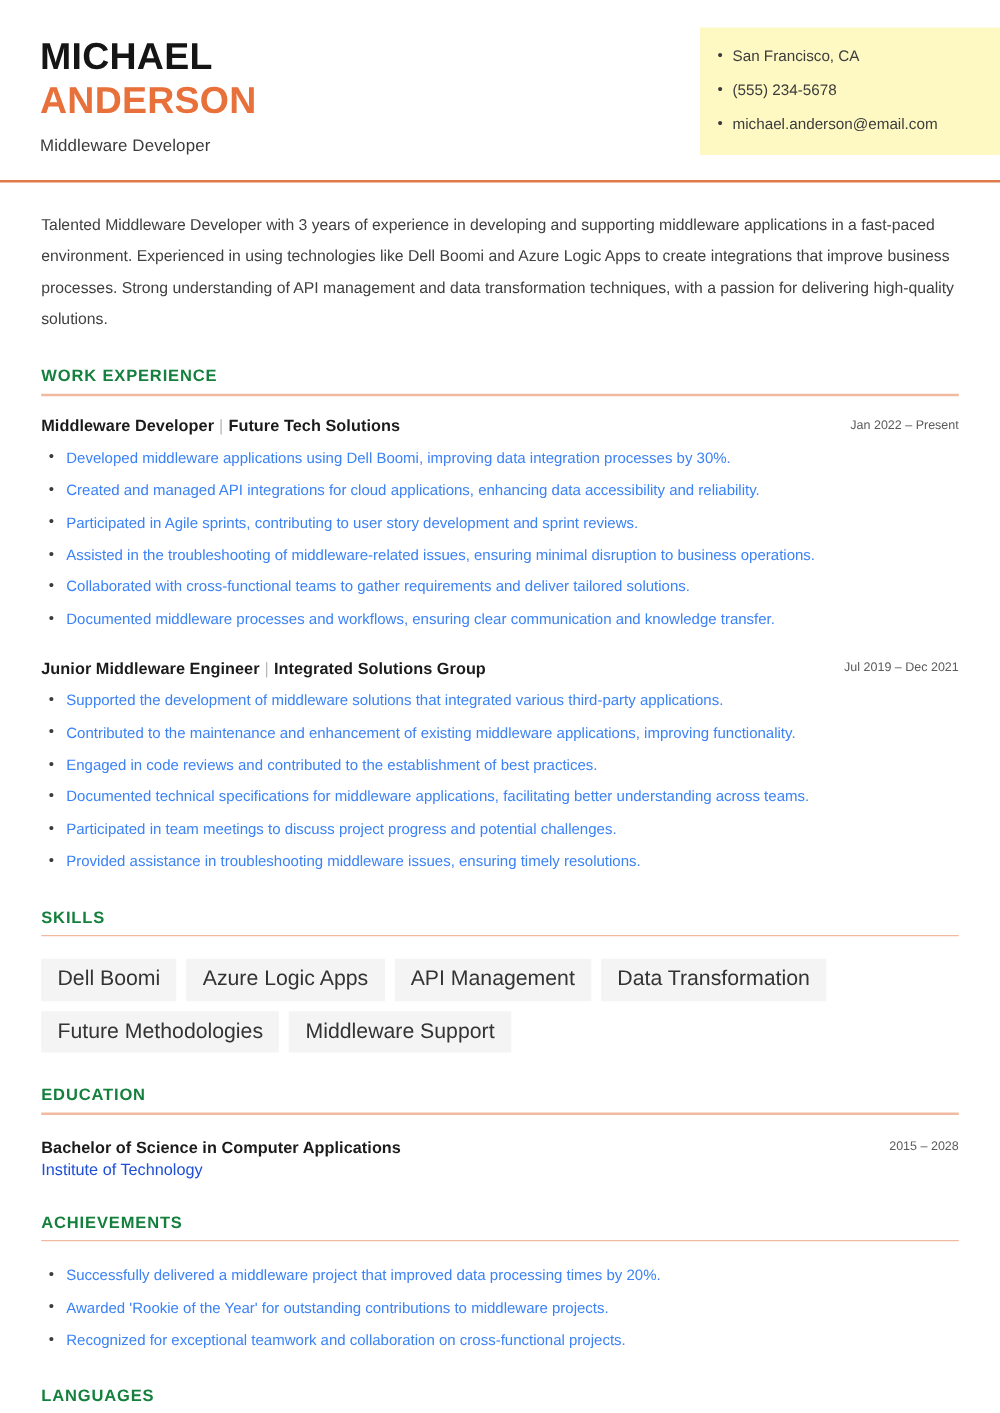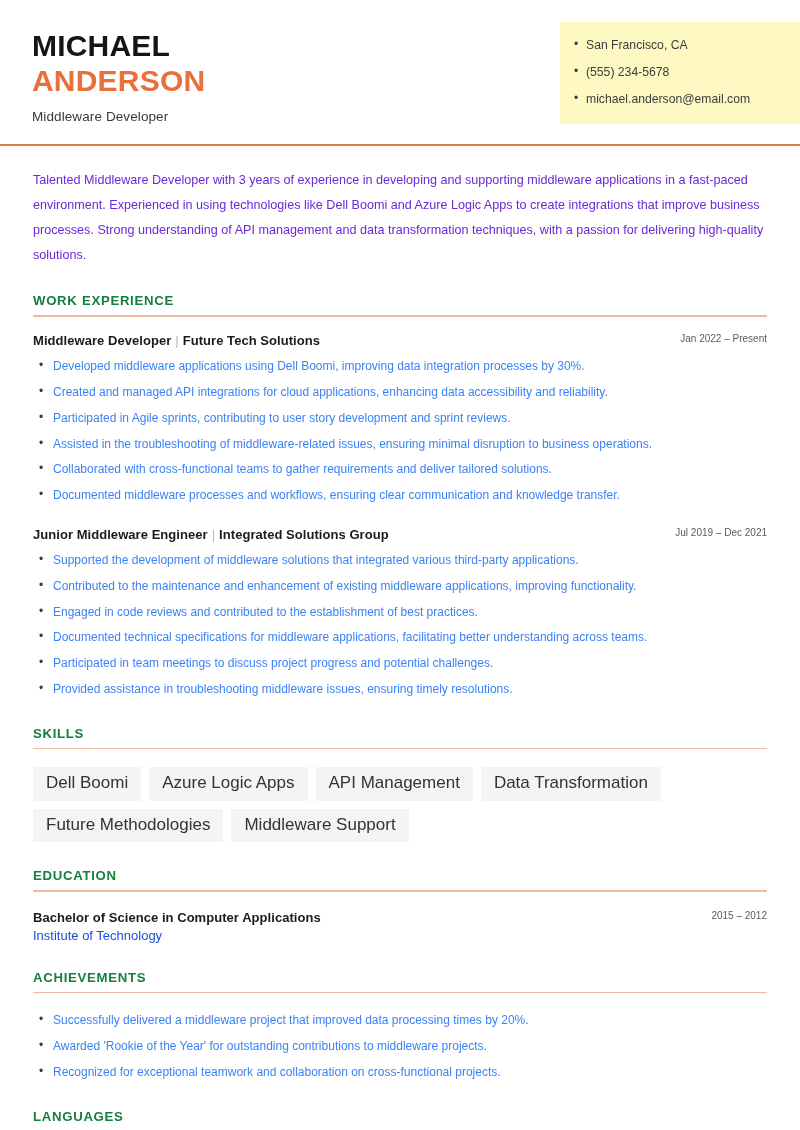--- a/index.html
+++ b/index.html
@@ -87,21 +87,21 @@
   }
 
   
   .content {
     padding: 0 33px;
   }
   .summary {
     margin-top: 22px;
     font-size: 12.6px;
     line-height: 1.97;
-    color: #6d28d9;
+    color: #404040;
     text-align: left;
   }
 
   
   .section { margin-top: 26px; }
   .section-title {
     font-size: 13.2px;
     font-weight: bold;
     color: #15803d;
     letter-spacing: 0.7px;
@@ -112,21 +112,21 @@
     height: 1.5px;
     background: #F0B9A0;
     width: 100%;
   }
 
   
   .entry { margin-top: 16px; }
   .entry:first-of-type { margin-top: 17px; }
   .entry-head {
     display: flex;
-    align-items: flex-start;
+    align-items: center;
     justify-content: space-between;
   }
   .entry-title {
     font-size: 13px;
     font-weight: bold;
     color: #1b1b1b;
     letter-spacing: 0.05px;
   }
   .entry-sep {
     color: #b9b9b9;
@@ -260,21 +260,21 @@
         <span class="chip">Middleware Support</span>
       </div>
     </div>
 
     <div class="section" style="margin-top:26px;">
       <div class="section-title">EDUCATION</div>
       <div class="section-rule"></div>
       <div class="entry" style="margin-top:18px;">
         <div class="entry-head">
           <div class="entry-title">Bachelor of Science in Computer Applications</div>
-          <div class="entry-date">2015 – 2012</div>
+          <div class="entry-date">2015 – 2028</div>
         </div>
         <div class="entry-sub">Institute of Technology</div>
       </div>
     </div>
 
     <div class="section" style="margin-top:27px;">
       <div class="section-title">ACHIEVEMENTS</div>
       <div class="section-rule"></div>
       <ul class="bullets" style="margin-top:19px;">
         <li>Successfully delivered a middleware project that improved data processing times by 20%.</li>

